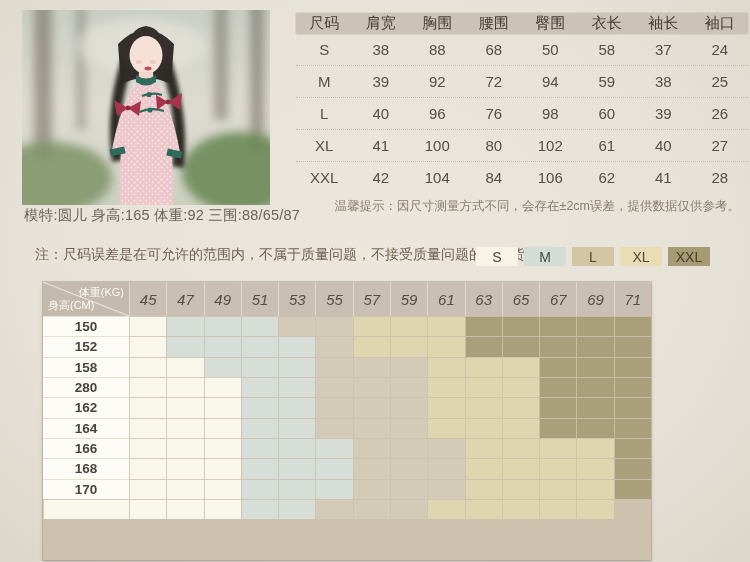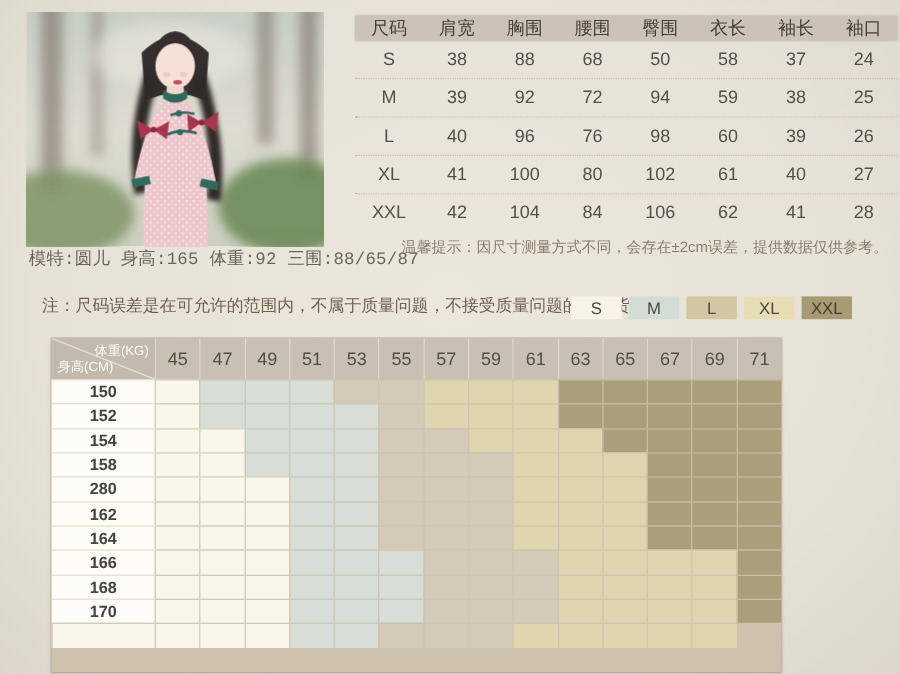--- a/index.html
+++ b/index.html
@@ -8,21 +8,21 @@
     font-family:"Liberation Sans","DejaVu Sans",sans-serif;
     background:#e8e4da;
     position:relative;overflow:hidden;
   }
   .page{
     position:absolute;inset:0;
     background:radial-gradient(ellipse at 50% 45%, #ebe7dd 0%, #e6e2d8 65%, #dcd7ca 100%);
   }
   
   .photo{position:absolute;left:22px;top:10px;width:248px;height:195px;overflow:hidden;background:#d8dacd;}
-  .model-info{position:absolute;left:24px;top:206px;width:290px;font-size:14.5px;color:#6b6459;letter-spacing:.2px;white-space:nowrap;font-family:Liberation Mono, monospace;}
+  .model-info{position:absolute;left:24px;top:206px;width:290px;font-size:14.5px;color:#6b6459;letter-spacing:.2px;white-space:nowrap;}
   
   .size-table{position:absolute;left:296px;top:13px;width:452px;}
   .st-head{display:flex;height:21px;align-items:center;background:#cdc2b6;border-radius:2px;box-shadow:0 0 0 1px rgba(205,194,182,.5);}
   .st-head span{flex:1;text-align:center;font-size:15px;color:#454039;}
   .s-row{display:flex;height:31px;align-items:center;}
   .s-row + .s-row{border-top:1px dotted rgba(160,140,115,.45);}
   .s-row span{flex:1;text-align:center;font-size:15px;color:#544f48;}
   .st-tip{margin-top:5px;text-align:right;padding-right:8px;font-size:12.5px;color:#8a7d6d;}
   
   .note{position:absolute;left:35px;top:246px;font-size:14px;color:#715f4e;white-space:nowrap;}
@@ -36,21 +36,21 @@
     box-shadow:0 2px 4px rgba(90,75,55,.25), 0 0 0 1px rgba(175,160,140,.5);
     background:#cdc2ae;
   }
   .chart-head{display:grid;grid-template-columns:86px repeat(14,1fr);height:34px;}
   .diag-cell{position:relative;background:#c3b9ad;}
   .diag-cell svg{position:absolute;inset:0;}
   .diag-top{position:absolute;top:3px;right:5px;font-size:11px;color:#fdfcf8;}
   .diag-bottom{position:absolute;bottom:3px;left:5px;font-size:11px;color:#fdfcf8;}
   .ch-cell{
     background:#c9bfb3;display:flex;align-items:center;justify-content:center;
-    font-size:15px;color:#534e47;border-left:1px solid rgba(230,222,212,.8);
+    font-size:15px;color:#534e47;border-left:1px solid rgba(230,222,212,.8);font-style:italic;
   }
   .c-row{display:grid;grid-template-columns:86px repeat(14,1fr);height:20.33px;}
   .c-rowhead{
     background:#fdfcf7;display:flex;align-items:center;justify-content:center;
     font-size:13.5px;font-weight:bold;color:#48433c;border-top:1px solid #e6e0d5;
   }
   .c-cell{border-left:1px solid rgba(205,194,174,.85);border-top:1px solid rgba(205,194,174,.85);}
 </style>
 </head>
 <body>
@@ -263,37 +263,20 @@
           <div class="c-cell" style="background: rgb(222, 214, 174);"></div>
           <div class="c-cell" style="background: rgb(222, 214, 174);"></div>
           <div class="c-cell" style="background: rgb(222, 214, 174);"></div>
           <div class="c-cell" style="background: rgb(169, 160, 123);"></div>
           <div class="c-cell" style="background: rgb(169, 160, 123);"></div>
           <div class="c-cell" style="background: rgb(169, 160, 123);"></div>
           <div class="c-cell" style="background: rgb(169, 160, 123);"></div>
           <div class="c-cell" style="background: rgb(169, 160, 123);"></div>
         </div>
         <div class="c-row">
-          <div class="c-rowhead">154</div>
-          <div class="c-cell" style="background: rgb(249, 246, 234);"></div>
-          <div class="c-cell" style="background: rgb(249, 246, 234);"></div>
-          <div class="c-cell" style="background: rgb(214, 222, 215);"></div>
-          <div class="c-cell" style="background: rgb(214, 222, 215);"></div>
-          <div class="c-cell" style="background: rgb(214, 222, 215);"></div>
-          <div class="c-cell" style="background: rgb(211, 202, 184);"></div>
-          <div class="c-cell" style="background: rgb(211, 202, 184);"></div>
-          <div class="c-cell" style="background: rgb(222, 214, 174);"></div>
-          <div class="c-cell" style="background: rgb(222, 214, 174);"></div>
-          <div class="c-cell" style="background: rgb(222, 214, 174);"></div>
-          <div class="c-cell" style="background: rgb(169, 160, 123);"></div>
-          <div class="c-cell" style="background: rgb(169, 160, 123);"></div>
-          <div class="c-cell" style="background: rgb(169, 160, 123);"></div>
-          <div class="c-cell" style="background: rgb(169, 160, 123);"></div>
-        </div>
-        <div class="c-row">
           <div class="c-rowhead">158</div>
           <div class="c-cell" style="background: rgb(249, 246, 234);"></div>
           <div class="c-cell" style="background: rgb(249, 246, 234);"></div>
           <div class="c-cell" style="background: rgb(214, 222, 215);"></div>
           <div class="c-cell" style="background: rgb(214, 222, 215);"></div>
           <div class="c-cell" style="background: rgb(214, 222, 215);"></div>
           <div class="c-cell" style="background: rgb(211, 202, 184);"></div>
           <div class="c-cell" style="background: rgb(211, 202, 184);"></div>
           <div class="c-cell" style="background: rgb(211, 202, 184);"></div>
           <div class="c-cell" style="background: rgb(222, 214, 174);"></div>

